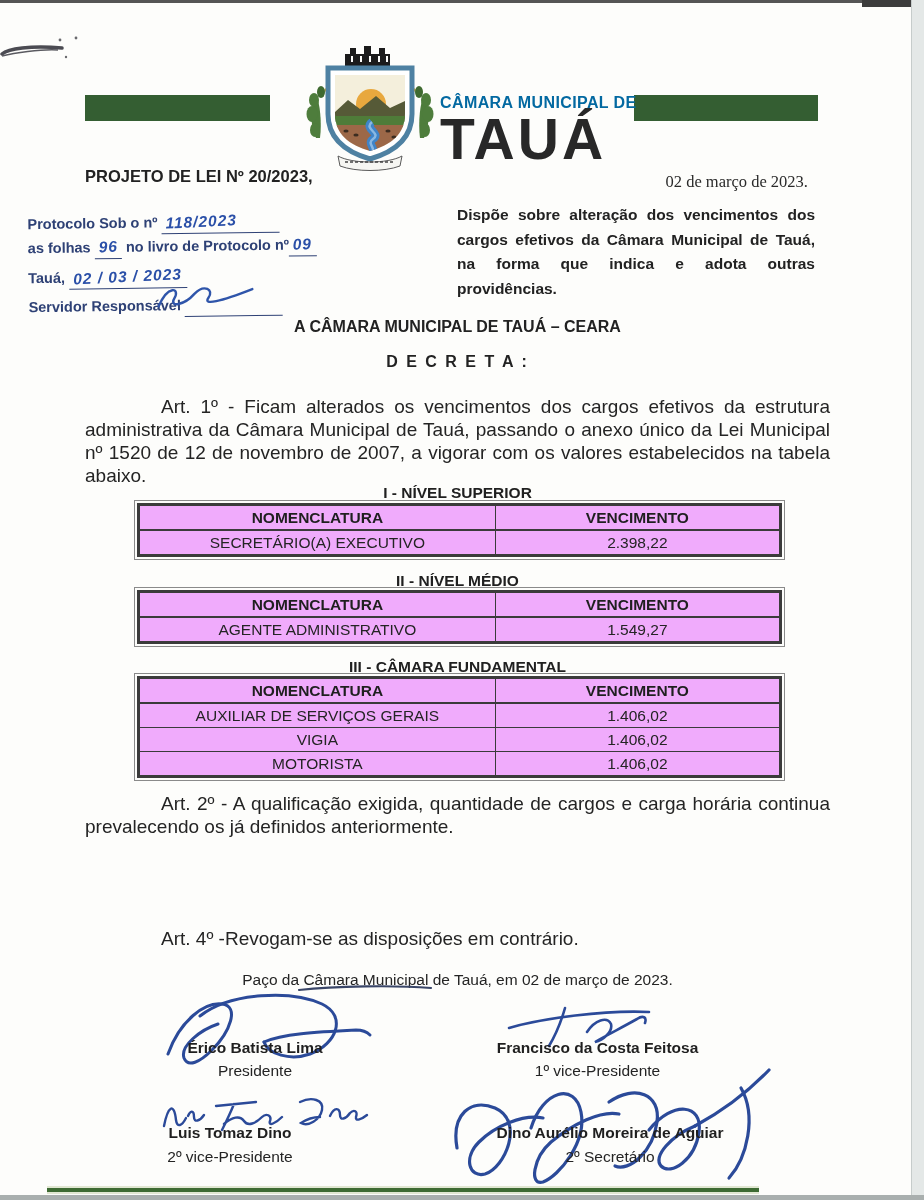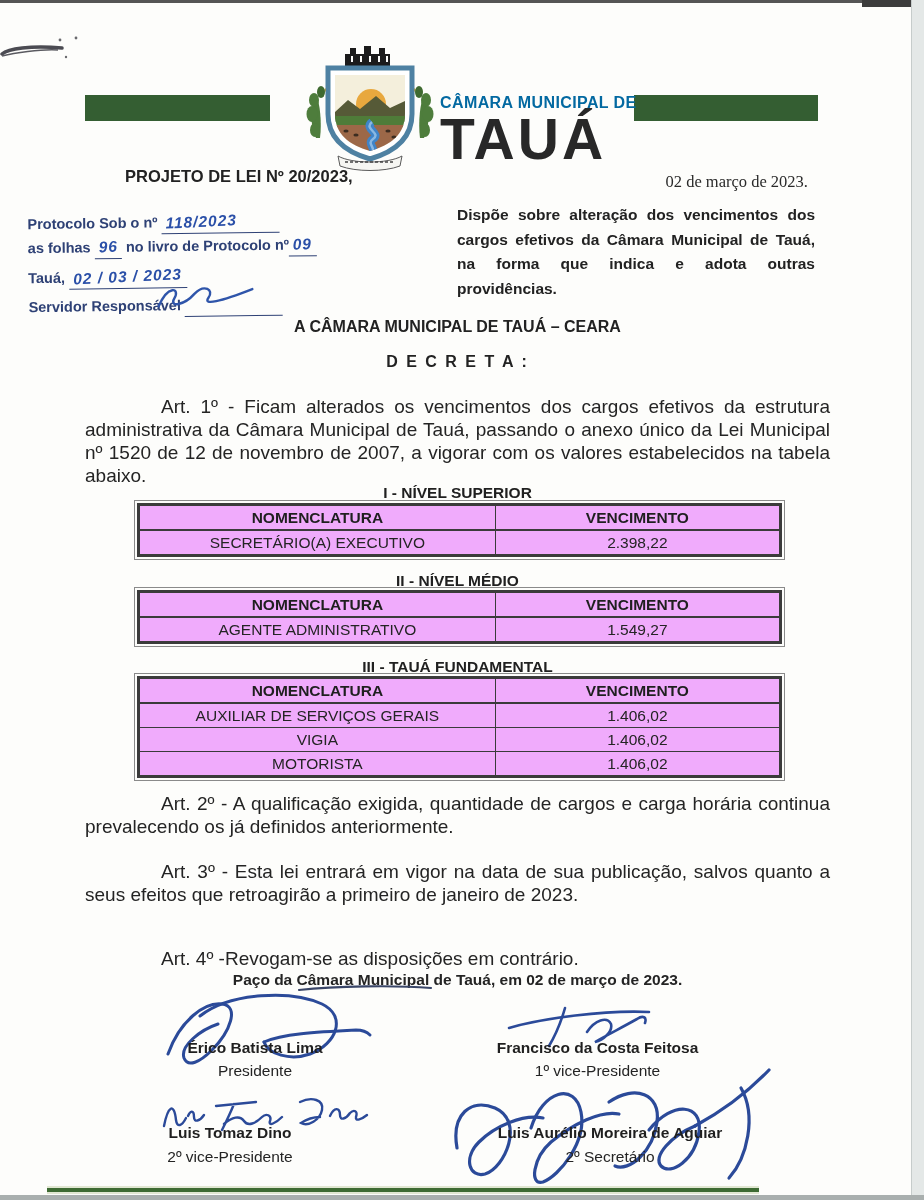--- a/index.html
+++ b/index.html
@@ -23,21 +23,21 @@
 
   
   .green-bar{position:absolute;top:95px;height:26px;background:#345e32;}
   .green-bar.left{left:85px;width:185px;}
   .green-bar.right{left:634px;width:184px;}
   .logo{position:absolute;left:300px;top:38px;}
   .wordmark{position:absolute;left:440px;top:70px;width:220px;}
   .wordmark .l1{font-size:16px;font-weight:bold;letter-spacing:.4px;color:#0369a1;margin-top:24px;}
   .wordmark .l2{font-size:57px;font-weight:bold;letter-spacing:3px;line-height:.92;color:#282828;margin-top:1px;}
 
-  .title-left{position:absolute;left:85px;top:167px;font-size:16.5px;font-weight:bold;color:#222;margin-left:40px;}
+  .title-left{position:absolute;left:85px;top:167px;font-size:16.5px;font-weight:bold;color:#222;}
   .date-right{position:absolute;right:116px;top:172px;font-size:16.5px;color:#2a2a2a;font-family:Liberation Serif, serif;}
 
   
   .stamp{position:absolute;left:28px;top:212px;width:320px;color:#2e4175;font-size:14.5px;font-weight:bold;transform:rotate(-.8deg);}
   .stamp .row{margin-bottom:2px;line-height:19px;}
   .stamp .row3{margin-top:8px;}
   .stamp .row4{margin-top:8px;}
   .hand{font-style:italic;color:#2b50a8;font-weight:bold;font-size:15.5px;letter-spacing:1px;display:inline-block;transform:rotate(-2deg);}
   .u{border-bottom:1.6px solid #2e4175;display:inline-block;padding:0 4px 1px 4px;}
   .u.long{min-width:110px;}
@@ -48,33 +48,33 @@
   .ementa{position:absolute;left:457px;top:203px;width:358px;font-size:15.5px;font-weight:bold;line-height:24.5px;text-align:justify;color:#222;}
 
   .h-center{position:absolute;left:85px;width:745px;text-align:center;font-weight:bold;font-size:16px;color:#222;}
   .h-chamber{top:318px;}
   .h-decreta{top:353px;letter-spacing:2px;}
 
   .art{position:absolute;left:85px;width:745px;font-size:19px;line-height:23px;text-align:justify;text-indent:76px;color:#242424;}
   .art1{top:395px;}
   .art2{top:792px;}
   .art3{top:860px;}
-  .art4{top:927px;margin-top:20px;}
+  .art4{top:927px;}
 
   .sec-title{position:absolute;left:137px;width:641px;text-align:center;font-weight:bold;font-size:15.5px;color:#202020;}
   .st1{top:484px;} .st2{top:572px;} .st3{top:658px;}
   .tablebox{position:absolute;left:137px;width:641px;border:2px solid #3b3b3b;outline:1px solid #8a8a8a;outline-offset:2px;background:#f0abfc;}
   .tb1{top:503px;} .tb2{top:590px;} .tb3{top:676px;}
   table.vals{width:100%;border-collapse:collapse;table-layout:fixed;}
   table.vals th,table.vals td{border:1px solid #3b3b3b;text-align:center;padding:1px 2px;height:21px;overflow:hidden;}
   table.vals th{font-size:15.5px;font-weight:bold;border-bottom-width:2px;color:#1f1f1f;}
   table.vals td{font-size:15.5px;color:#242424;}
   table.vals .c1{width:54.8%;}
 
-  .closing{position:absolute;left:85px;top:971px;width:745px;text-align:center;font-size:15.5px;color:#242424;font-weight:bold;}
+  .closing{position:absolute;left:85px;top:971px;width:745px;text-align:center;font-size:15.5px;color:#242424;}
   .strike{position:absolute;left:295px;top:982px;}
 
   .sig-name{position:absolute;text-align:center;font-size:15.5px;font-weight:bold;color:#1f1f1f;}
   .sig-role{position:absolute;text-align:center;font-size:15.5px;color:#242424;}
   .n1{left:160px;top:1039px;width:190px;}
   .r1{left:160px;top:1062px;width:190px;}
   .n2{left:480px;top:1039px;width:235px;}
   .r2{left:480px;top:1062px;width:235px;}
   .n3{left:140px;top:1124px;width:180px;}
   .r3{left:140px;top:1148px;width:180px;}
@@ -233,21 +233,21 @@
         <th>VENCIMENTO</th>
       </tr>
       <tr>
         <td>AGENTE ADMINISTRATIVO</td>
         <td>1.549,27</td>
       </tr>
     </tbody>
       </table>
   </div>
 
-  <div class="sec-title st3">III - TAUÁ FUNDAMENTAL</div>
+  <div class="sec-title st3">III - CÂMARA FUNDAMENTAL</div>
   <div class="tablebox tb3">
     <table class="vals">
       <tbody>
           <tr>
         <th class="c1">NOMENCLATURA</th>
         <th>VENCIMENTO</th>
       </tr>
       <tr>
         <td>AUXILIAR DE SERVIÇOS GERAIS</td>
         <td>1.406,02</td>
@@ -258,21 +258,20 @@
       </tr>
       <tr>
         <td>MOTORISTA</td>
         <td>1.406,02</td>
       </tr>
     </tbody>
       </table>
   </div>
 
   <div class="art art2">Art. 2º - A qualificação exigida, quantidade de cargos e carga horária continua prevalecendo os já definidos anteriormente.</div>
-  <div class="art art3">Art. 3º - Esta lei entrará em vigor na data de sua publicação, salvos quanto a seus efeitos que retroagirão a primeiro de janeiro de 2023.</div>
   <div class="art art4">Art. 4º -Revogam-se as disposições em contrário.</div>
 
   <div class="closing">Paço da Câmara Municipal de Tauá, em 02 de março de 2023.</div>
   <svg class="strike" width="140" height="12" viewBox="0 0 140 12">
     <path d="M4,8 C40,4 100,3 136,6" stroke="#3a4668" stroke-width="2.2" fill="none" stroke-linecap="round"></path>
   </svg>
 
   <svg class="sigsvg s1" width="215" height="92" viewBox="0 0 215 92">
     <g stroke="#2b4a99" stroke-width="3" fill="none" stroke-linecap="round">
       <path d="M8,64 C20,30 45,12 62,14 C80,16 70,42 52,60 C40,72 28,78 24,68 C20,56 40,40 58,34"></path>
@@ -304,18 +303,18 @@
       <path d="M298,22 C314,50 304,92 286,112"></path>
     </g>
   </svg>
 
   <div class="sig-name n1">Érico Batista Lima</div>
   <div class="sig-role r1">Presidente</div>
   <div class="sig-name n2">Francisco da Costa Feitosa</div>
   <div class="sig-role r2">1º vice-Presidente</div>
   <div class="sig-name n3">Luis Tomaz Dino</div>
   <div class="sig-role r3">2º vice-Presidente</div>
-  <div class="sig-name n4">Luis Aurélio Moreira de Aguiar</div>
+  <div class="sig-name n4">Dino Aurélio Moreira de Aguiar</div>
   <div class="sig-role r4">2º Secretário</div>
 
   <div class="bottom-rule"></div>
   <div class="bottom-edge"></div>
 </div>
 
 </body></html>

